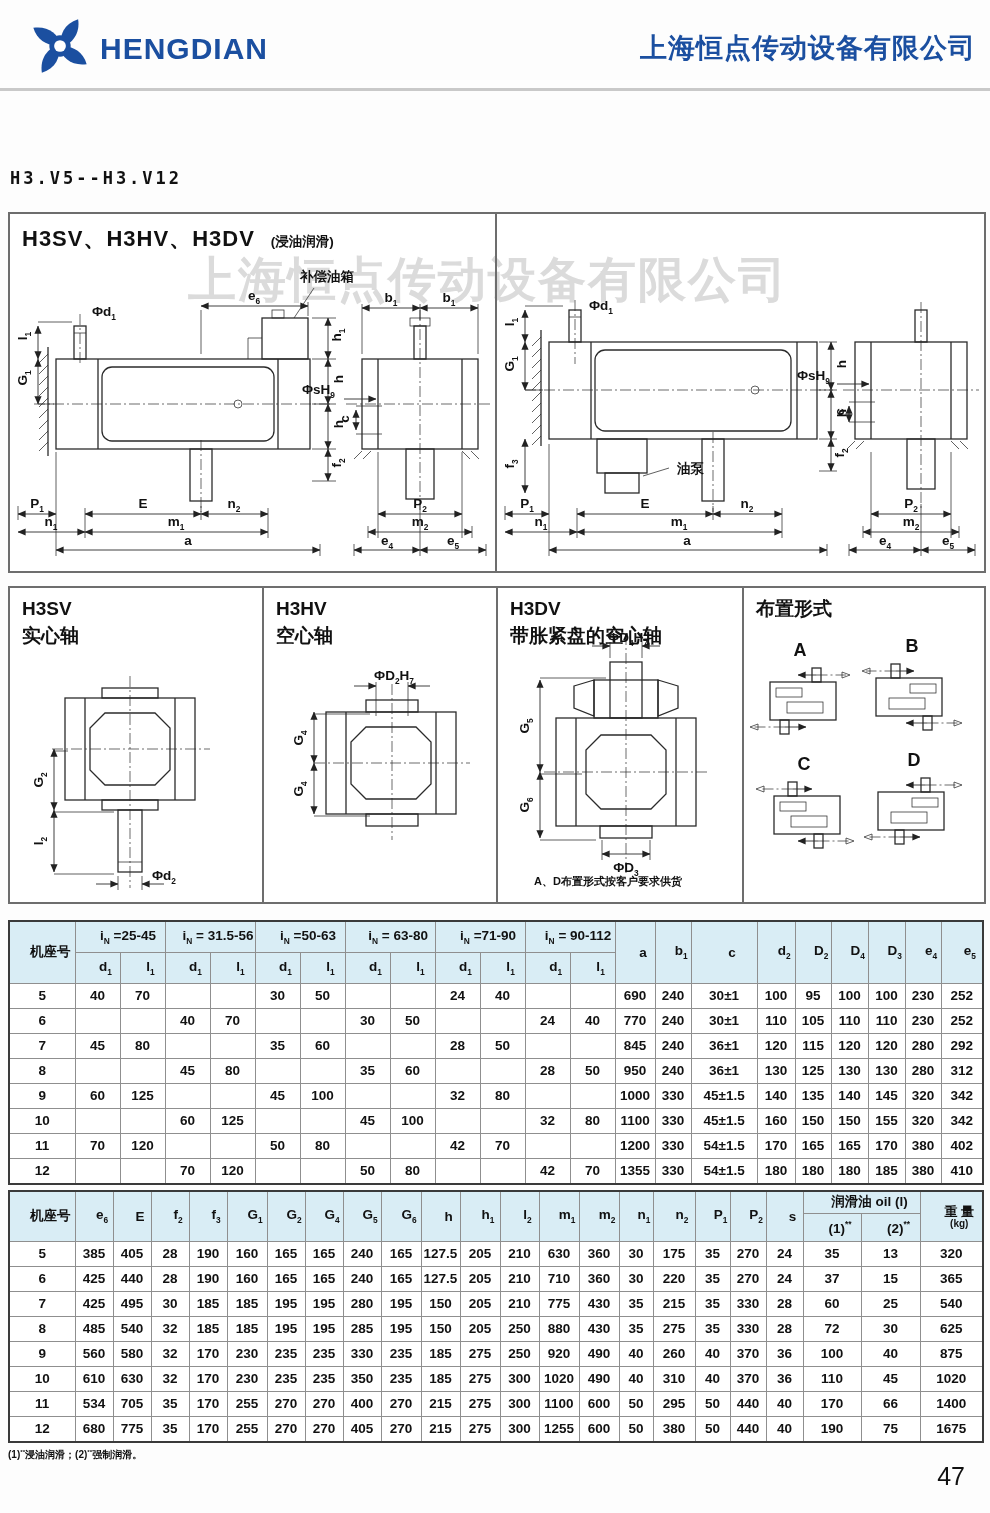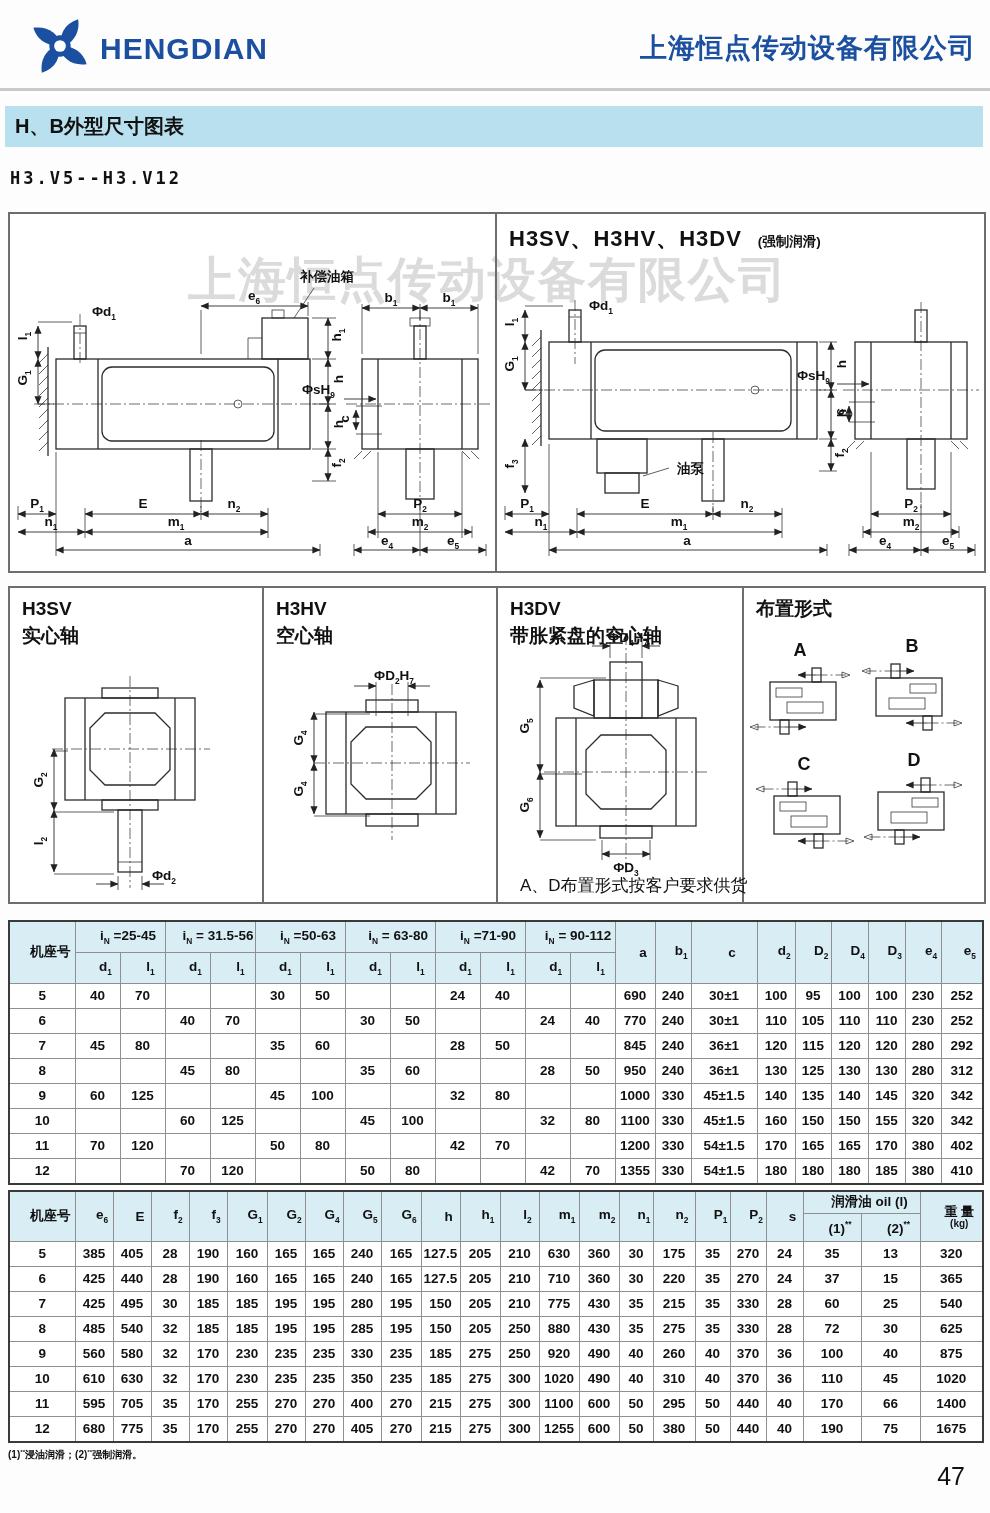--- a/index.html
+++ b/index.html
@@ -27,21 +27,21 @@
   .pt-lube{font-size:13.5px;font-weight:700;margin-left:16px;}
   .pt2{position:absolute;left:12px;top:8px;z-index:2;font-size:19px;font-weight:700;line-height:1.4;}
   .dwg{position:absolute;left:0;top:0;z-index:1;}
   .ln{stroke:#2b2b2b;stroke-width:1.3;fill:none;}
   .th{stroke:#2b2b2b;stroke-width:.75;fill:none;}
   .cl{stroke:#2b2b2b;stroke-width:.7;fill:none;stroke-dasharray:11 3 2 3;}
   .dim{stroke:#2b2b2b;stroke-width:.9;fill:none;}
   .dlabel{position:absolute;z-index:3;font-size:13.5px;font-weight:700;white-space:nowrap;}
   .ctr{transform:translateX(-50%);}
   .rot{transform:translate(-50%,-50%) rotate(-90deg);}
-  .note{position:absolute;left:22px;top:286px;z-index:2;font-size:17px;font-weight:400;}
+  .note{position:absolute;left:36px;top:286px;z-index:2;font-size:11px;font-weight:700;}
   .mletter{font-size:18px;font-weight:700;fill:#111;font-family:"Liberation Sans",sans-serif;}
   
   table.dims{position:absolute;left:8px;border-collapse:collapse;table-layout:fixed;width:974px;
              font-family:"Liberation Sans","DejaVu Sans",sans-serif;}
   #table1{top:920px;} #table2{top:1190px;}
   table.dims th,table.dims td{border:1px solid #8f8f8f;text-align:center;padding:0;
              white-space:nowrap;overflow:hidden;}
   table.dims{border:2px solid #3a3a3a;}
   table.dims thead th{background:#d9edf5;font-size:13.5px;font-weight:700;padding-left:16px;}
   table.dims tbody td{background:#fff;font-size:13.5px;font-weight:700;height:24px;}
@@ -67,27 +67,29 @@
         <use href="#blade" transform="rotate(270 30 30)"></use>
         <circle cx="30" cy="30" r="10"></circle>
       </g>
       <circle cx="30" cy="30" r="5.5" fill="#fff"></circle>
     </svg>
   </div>
   <div class="brand-name">HENGDIAN</div>
   <div class="company">上海恒点传动设备有限公司</div>
   <div class="rule"></div>
 
-  <div class="banner">H、B外型尺寸图表</div>
   <div class="model">H3.V5--H3.V12</div>
 
   <div class="drow" id="row1">
     <div class="watermark">上海恒点传动设备有限公司</div>
 
     <div class="panel" style="left:0;width:485px;">
+      <div class="ptitle">
+        <span class="pt-main">H3SV、H3HV、H3DV</span><span class="pt-lube">(浸油润滑)</span>
+      </div>
       <svg class="dwg" width="483" height="353" viewBox="0 0 483 353">
         <defs>
             <marker id="m1" markerWidth="9" markerHeight="8" refX="8.5" refY="4" orient="auto-start-reverse">
               <path d="M0 0L9 4L0 8z" fill="#222"></path>
             </marker>
           </defs>
 
         <g>
             <path class="ln" d="M38 133V242"></path>
         <path class="th" d="M38 140l-9 9M38 151l-9 9M38 162l-9 9M38 173l-9 9M38 184l-9 9M38 195l-9 9M38 206l-9 9M38 217l-9 9M38 228l-9 9"></path>
@@ -160,23 +162,20 @@
       <span class="dlabel ctr fmt" style="left:41px;top:300px;">n<sub>1</sub></span>
       <span class="dlabel ctr fmt" style="left:166px;top:300px;">m<sub>1</sub></span>
       <span class="dlabel ctr" style="left:178px;top:319px;">a</span>
       <span class="dlabel ctr fmt" style="left:410px;top:282px;">P<sub>2</sub></span>
       <span class="dlabel ctr fmt" style="left:410px;top:300px;">m<sub>2</sub></span>
       <span class="dlabel ctr fmt" style="left:377px;top:319px;">e<sub>4</sub></span>
       <span class="dlabel ctr fmt" style="left:443px;top:319px;">e<sub>5</sub></span>
     </div>
 
     <div class="panel" style="left:485px;width:487px;">
-      <div class="ptitle">
-        <span class="pt-main">H3SV、H3HV、H3DV</span><span class="pt-lube">(强制润滑)</span>
-      </div>
       <svg class="dwg" width="485" height="353" viewBox="0 0 485 353">
         <defs>
             <marker id="m2" markerWidth="9" markerHeight="8" refX="8.5" refY="4" orient="auto-start-reverse">
               <path d="M0 0L9 4L0 8z" fill="#222"></path>
             </marker>
           </defs>
         <g>
             <path class="ln" d="M44 116V232"></path>
         <path class="th" d="M44 123l-9 9M44 134l-9 9M44 145l-9 9M44 156l-9 9M44 167l-9 9M44 178l-9 9M44 189l-9 9M44 200l-9 9M44 211l-9 9M44 222l-9 9"></path>
           </g>
@@ -854,21 +853,21 @@
           <td>310</td>
           <td>40</td>
           <td>370</td>
           <td>36</td>
           <td>110</td>
           <td>45</td>
           <td>1020</td>
         </tr>
         <tr>
           <td>11</td>
-          <td>595</td>
+          <td>534</td>
           <td>705</td>
           <td>35</td>
           <td>170</td>
           <td>255</td>
           <td>270</td>
           <td>270</td>
           <td>400</td>
           <td>270</td>
           <td>215</td>
           <td>275</td>

